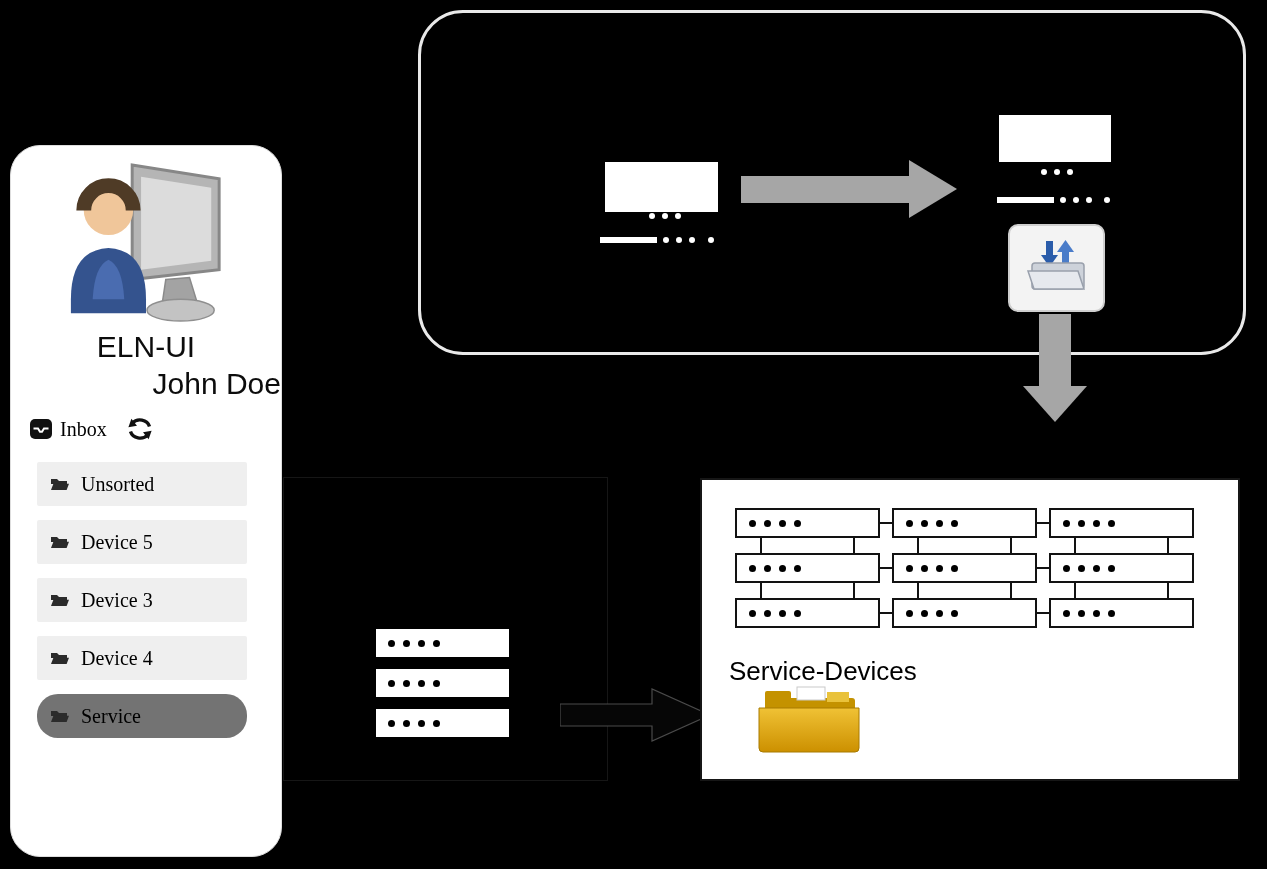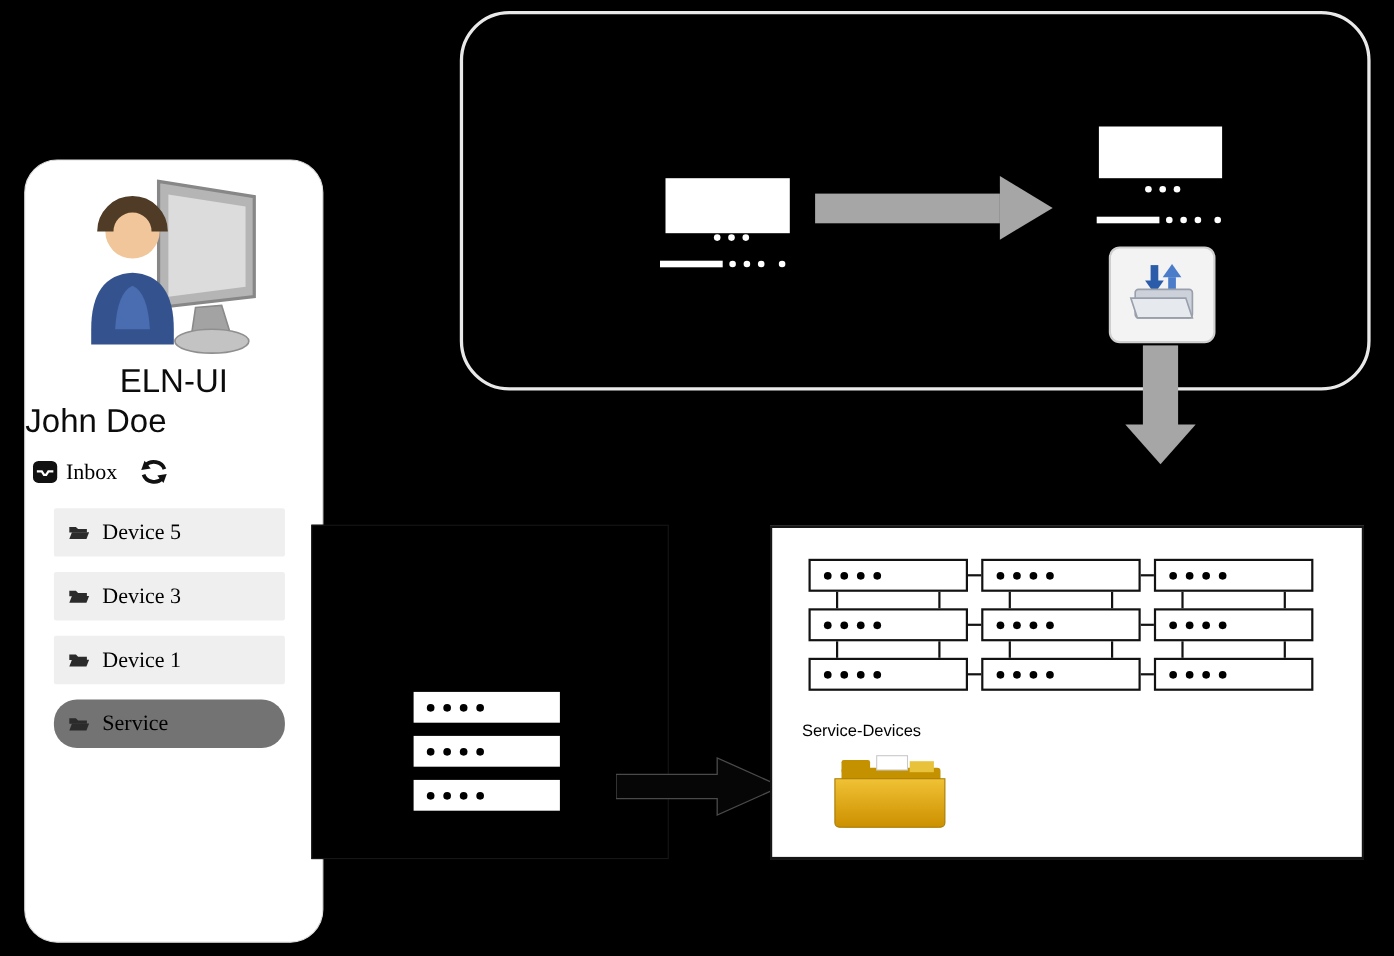--- a/index.html
+++ b/index.html
@@ -2,27 +2,27 @@
 <html><head>
 <meta charset="utf-8">
 <style>
   html,body{margin:0;padding:0;background:#000;}
   #stage{position:relative;width:1267px;height:869px;background:#000;
          font-family:"Liberation Sans",sans-serif;overflow:hidden;}
 
   
   .eln-card{position:absolute;left:10px;top:145px;width:272px;height:712px;
             background:#fff;border:1px solid #dedede;border-radius:30px;
-            box-sizing:border-box;overflow:hidden;margin-left:12px;}
+            box-sizing:border-box;overflow:hidden;}
   .clipart{position:absolute;left:52px;top:6px;width:168px;height:180px;}
   .eln-title{position:absolute;left:0;top:184px;width:100%;text-align:center;
              font-size:30px;color:#0c0c0c;}
-  .eln-user{position:absolute;left:0;top:221px;width:100%;text-align:left;
+  .eln-user{position:absolute;left:0;top:221px;width:100%;text-align:right;
             font-size:30px;color:#0c0c0c;}
-  .inbox-row{position:absolute;left:4px;top:270px;width:100%;height:30px;}
+  .inbox-row{position:absolute;left:16px;top:270px;width:100%;height:30px;}
   .inbox-icon{position:absolute;left:2px;top:2px;width:24px;height:22px;}
   .inbox-label{position:absolute;left:33px;top:2px;font-family:"Liberation Serif",serif;
                font-size:20px;color:#000;}
   .refresh-icon{position:absolute;left:99px;top:0;width:28px;height:26px;cursor:pointer;}
   .folder-list{position:absolute;left:26px;top:316px;width:210px;}
   .folder-item{position:relative;height:44px;margin-bottom:14px;background:#efefef;
                display:flex;align-items:center;gap:11px;padding-left:13px;
                box-sizing:border-box;font-family:"Liberation Serif",serif;
                font-size:20px;color:#000;border-radius:2px;cursor:pointer;}
   .folder-item.selected{background:#737373;border-radius:21px;}
@@ -56,21 +56,21 @@
   .srv{position:absolute;background:#fff;display:flex;align-items:center;gap:8px;
        padding-left:12px;box-sizing:border-box;}
   .srv i{width:7px;height:7px;border-radius:50%;background:#000;flex:0 0 auto;}
   .srv.bordered{border:2px solid #121212;}
   .ghost-arrow{position:absolute;left:560px;top:688px;width:152px;height:54px;}
 
   
   .service-box{position:absolute;left:700px;top:478px;width:540px;height:303px;
                background:#fff;border:2px solid #161616;box-sizing:border-box;}
   .gline{position:absolute;background:#121212;}
-  .service-label{position:absolute;left:27px;top:176px;font-size:15px;color:#000;}
+  .service-label{position:absolute;left:27px;top:176px;font-size:26px;color:#000;}
   .gold-folder{position:absolute;left:55px;top:204px;width:105px;height:78px;}
 </style>
 </head>
 <body>
 
 <div id="stage">
 
   <div class="eln-card">
 
     <svg class="clipart" viewBox="0 0 170 180">
@@ -102,35 +102,42 @@
         <polygon points="25.6,13.8 17,15.2 22.6,22.2" fill="#111"></polygon>
       </svg>
     </div>
 
     <div class="folder-list">
       <div class="folder-item">
         <svg width="20" height="16" viewBox="0 0 20 16">
           <path d="M1,3 h6 l2,2 h8 v3 h-16 z" fill="#2b2b2b"></path>
             <path d="M1,14 l2.4,-6.2 h15.6 l-2.4,6.2 z" fill="#2b2b2b"></path>
         </svg>
+        <span>Unsorted</span>
+      </div>
+      <div class="folder-item">
+        <svg width="20" height="16" viewBox="0 0 20 16">
+          <path d="M1,3 h6 l2,2 h8 v3 h-16 z" fill="#2b2b2b"></path>
+            <path d="M1,14 l2.4,-6.2 h15.6 l-2.4,6.2 z" fill="#2b2b2b"></path>
+        </svg>
         <span>Device 5</span>
       </div>
       <div class="folder-item">
         <svg width="20" height="16" viewBox="0 0 20 16">
           <path d="M1,3 h6 l2,2 h8 v3 h-16 z" fill="#2b2b2b"></path>
             <path d="M1,14 l2.4,-6.2 h15.6 l-2.4,6.2 z" fill="#2b2b2b"></path>
         </svg>
         <span>Device 3</span>
       </div>
       <div class="folder-item">
         <svg width="20" height="16" viewBox="0 0 20 16">
           <path d="M1,3 h6 l2,2 h8 v3 h-16 z" fill="#2b2b2b"></path>
             <path d="M1,14 l2.4,-6.2 h15.6 l-2.4,6.2 z" fill="#2b2b2b"></path>
         </svg>
-        <span>Device 1</span>
+        <span>Device 4</span>
       </div>
       <div class="folder-item selected">
         <svg width="20" height="16" viewBox="0 0 20 16">
           <path d="M1,3 h6 l2,2 h8 v3 h-16 z" fill="#2b2b2b"></path>
             <path d="M1,14 l2.4,-6.2 h15.6 l-2.4,6.2 z" fill="#2b2b2b"></path>
         </svg>
         <span>Service</span>
       </div>
     </div>
   </div>

